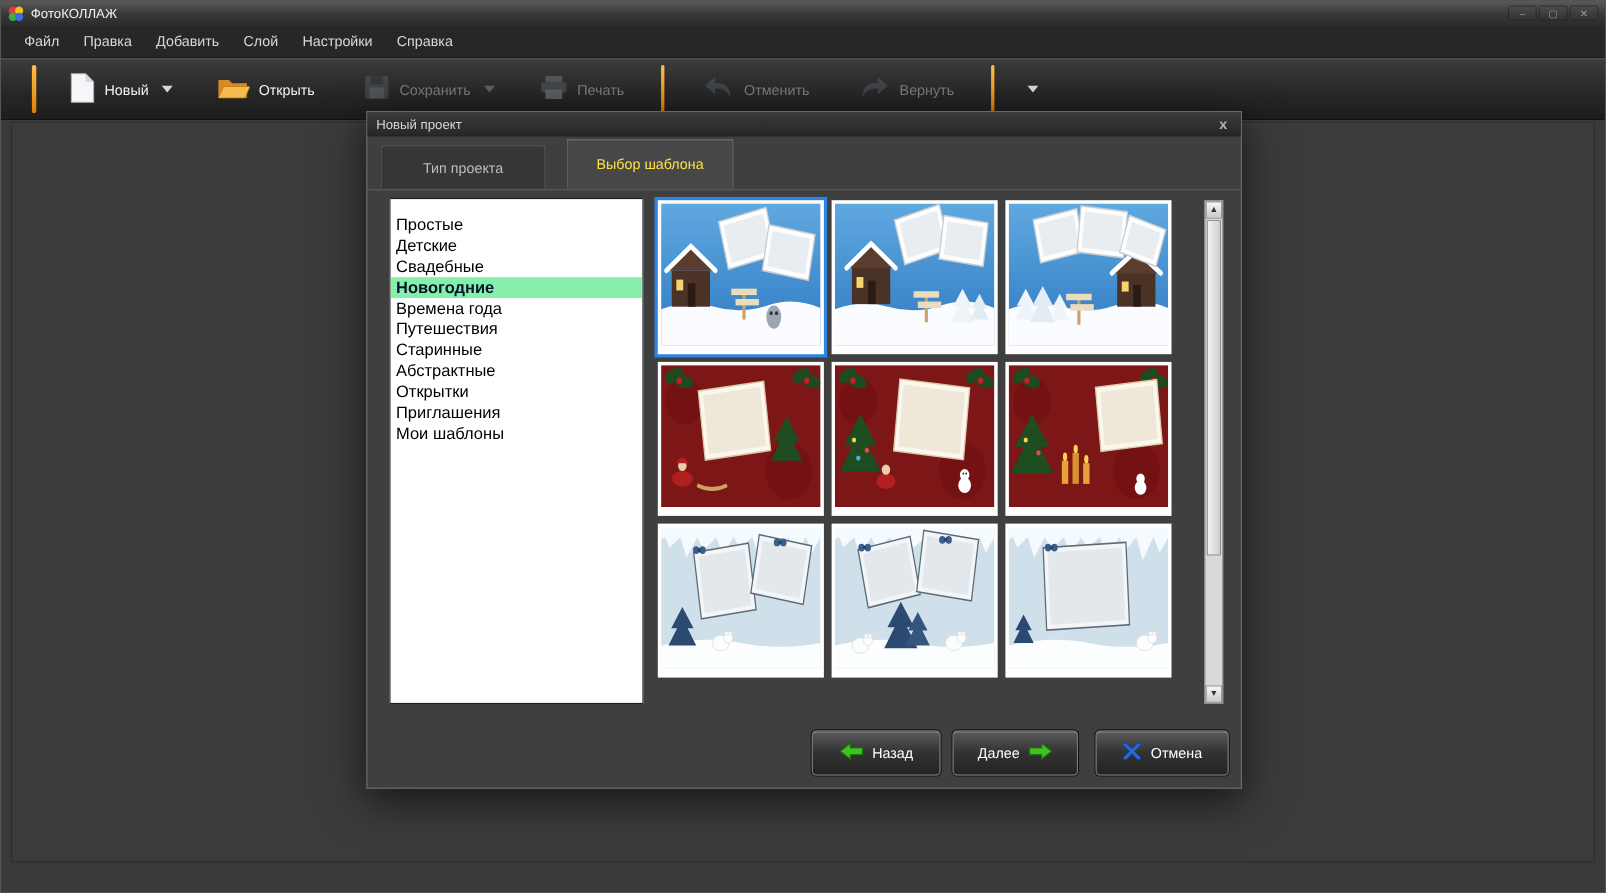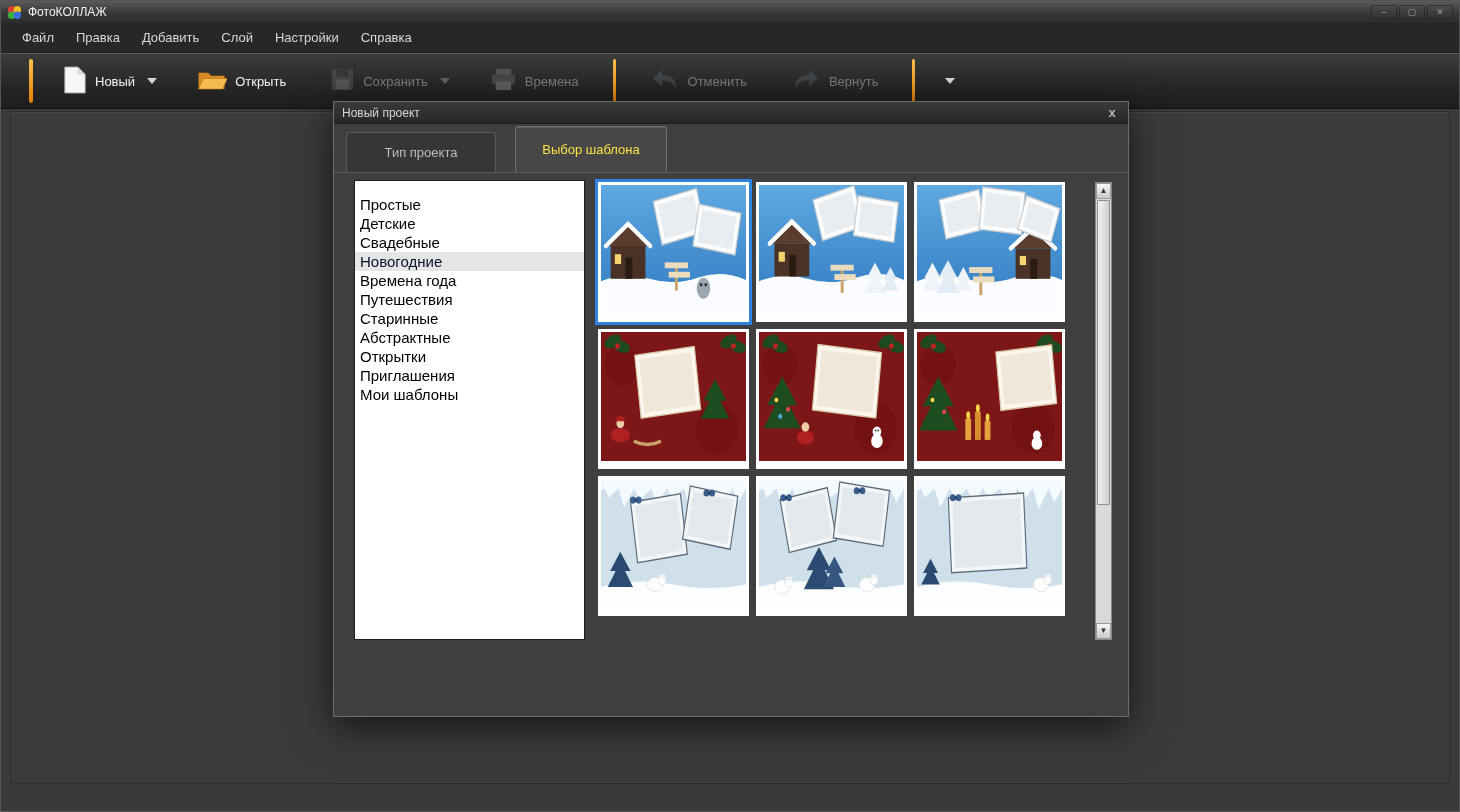--- a/index.html
+++ b/index.html
@@ -69,21 +69,21 @@
   .tab { font-size:13px; color:#bdbdbd; background:#363636;
     border:1px solid #5a5a5a; border-bottom:none; border-radius:3px 3px 0 0;
     width:150px; height:40px; display:flex; align-items:center; justify-content:center; }
   .tab.active { background:#474747; color:#fde047; width:152px; height:46px;
     border-color:#6e6e6e; box-shadow:inset 0 1px 0 #5d5d5d; }
   .tab-line { position:absolute; top:70px; left:0; right:0; border-top:1px solid #5e5e5e; }
 
   .cat-list { position:absolute; left:20px; top:78px; width:231px; height:460px;
     background:#fff; border:1px solid #1e1e1e; overflow:hidden; padding-top:14px; }
   .cat-item { font-size:15px; color:#000; line-height:19px; padding-left:5px; cursor:default; }
-  .cat-item.selected { background:#e5e5e5; color:#04142c; }
+  .cat-item.selected { background:#86efac; color:#04142c;font-weight:bold; }
 
   .tpl-grid { position:absolute; left:264px; top:80px; width:467px;
     display:grid; grid-template-columns:repeat(3,151px); grid-auto-rows:140px; gap:7px; }
   .thumb { background:#fff; padding:3px 3px 8px 3px; cursor:pointer; }
   .thumb svg { width:100%; height:100%; display:block; }
   .thumb.selected { box-shadow:0 0 0 3px #2f84e0; }
 
   
   .scrollbar { position:absolute; left:761px; top:80px; width:17px; height:458px;
     background:#cfcfcf; border:1px solid #8a8a8a; display:flex; flex-direction:column; }
@@ -179,21 +179,21 @@
     <div class="gap28"></div>
 
     <div class="tb-btn disabled">
       <span class="tb-ic">
         <svg width="27" height="23" viewBox="0 0 28 24">
             <rect x="6" y="1" width="16" height="6" fill="#7b8085"></rect>
             <rect x="2" y="7" width="24" height="10" rx="2" fill="#63686d"></rect>
             <rect x="6" y="14" width="16" height="9" fill="#9aa0a5"></rect>
           </svg>
       </span>
-      <span>Времена</span>
+      <span>Печать</span>
     </div>
 
     <div class="tb-sep"></div>
 
     <div class="tb-btn disabled">
       <span class="tb-ic">
         <svg width="30" height="24" viewBox="0 0 30 24">
             <path d="M12,2 L3,10 L12,18 L12,12.5 C19,12 23.5,15 26,21 C26.5,11 20,6.5 12,7.5 Z" fill="#58636e"></path>
           </svg>
       </span>
@@ -572,16 +572,42 @@
       </div>
 
     <div class="scrollbar">
       <div class="sb-btn">▲</div>
       <div class="sb-track">
         <div class="sb-thumb"></div>
       </div>
       <div class="sb-btn">▼</div>
     </div>
 
+    <div class="dlg-footer">
+      <button class="dlg-btn btn-back">
+        <span>
+          <svg width="22" height="18" viewBox="0 0 22 18">
+              <path d="M10,2 L1,9 L10,16 L10,12 H21 V6 H10 Z" fill="#3ec41e" stroke="#1c7a0a"></path>
+            </svg>
+        </span>
+        <span>Назад</span>
+      </button>
+      <button class="dlg-btn btn-next">
+        <span>Далее</span>
+        <span>
+          <svg width="22" height="18" viewBox="0 0 22 18">
+              <path d="M12,2 L21,9 L12,16 L12,12 H1 V6 H12 Z" fill="#3ec41e" stroke="#1c7a0a"></path>
+            </svg>
+        </span>
+      </button>
+      <button class="dlg-btn btn-cancel">
+        <span>
+          <svg width="18" height="18" viewBox="0 0 18 18">
+              <path d="M3,1 L9,7 L15,1 L17,3 L11,9 L17,15 L15,17 L9,11 L3,17 L1,15 L7,9 L1,3 Z" fill="#2e6fe0" stroke="#1a49ab"></path>
+            </svg>
+        </span>
+        <span>Отмена</span>
+      </button>
+    </div>
   </div>
 
 
 </div>
 
 </body></html>

